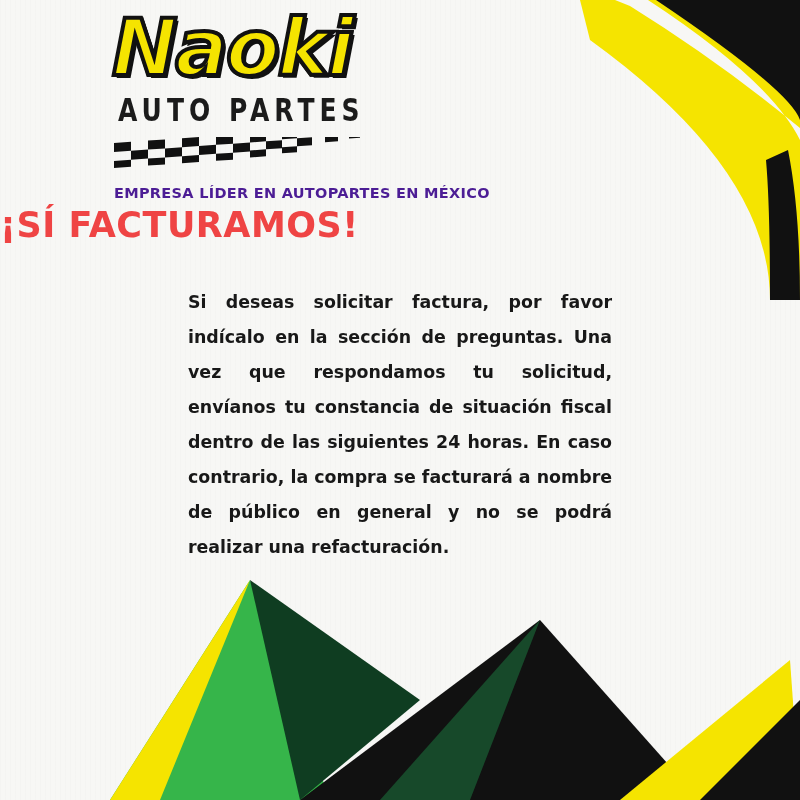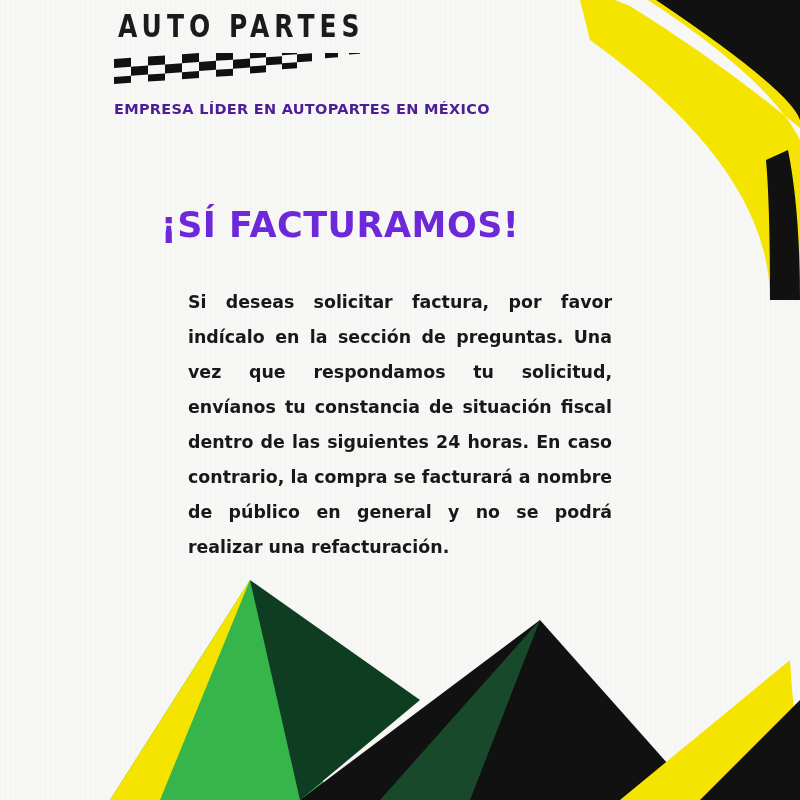--- a/index.html
+++ b/index.html
@@ -107,26 +107,26 @@
     color: #4c1d95;
     white-space: nowrap;
   }
 
   
   .headline {
     position: absolute;
     left: 0;
     top: 205px;
     width: 680px;
-    text-align: center;
+    text-align: left;
     font-family: "DejaVu Sans", sans-serif;
     font-weight: bold;
     font-size: 35px;
     letter-spacing: 0.5px;
-    color: #6d28d9;
+    color: #ef4444;
   }
 
   
   .body-copy {
     position: absolute;
     left: 188px;
     top: 285px;
     width: 424px;
     font-family: "DejaVu Sans", sans-serif;
     font-weight: bold;
@@ -152,20 +152,21 @@
 
       <path d="M330 120 L330 300 L300 300 Q300 170 120 40 L110 0 L186 0 Q320 90 330 120 Z" fill="#f5e400"></path>
 
       <path d="M330 128 Q250 62 160 6 L145 0 L178 0 Q300 80 330 140 Z" fill="#f7f7f5"></path>
 
       <path d="M318 150 Q330 210 330 300 L300 300 Q300 205 296 160 Z" fill="#111111"></path>
     </svg>
   </div>
 
   <div class="logo-block">
+    <div class="logo-word">Naoki</div>
     <div class="logo-sub">AUTO PARTES</div>
 
     <div class="checker-wrap">
       <svg width="260" height="34" viewBox="0 0 260 34" xmlns="http://www.w3.org/2000/svg">
         <g transform="skewY(-4)">
 
           <rect x="0" y="6" width="17" height="9" fill="#111"></rect>
           <rect x="34" y="6" width="17" height="9" fill="#111"></rect>
           <rect x="68" y="6" width="17" height="9" fill="#111"></rect>
           <rect x="102" y="6" width="17" height="9" fill="#111"></rect>

